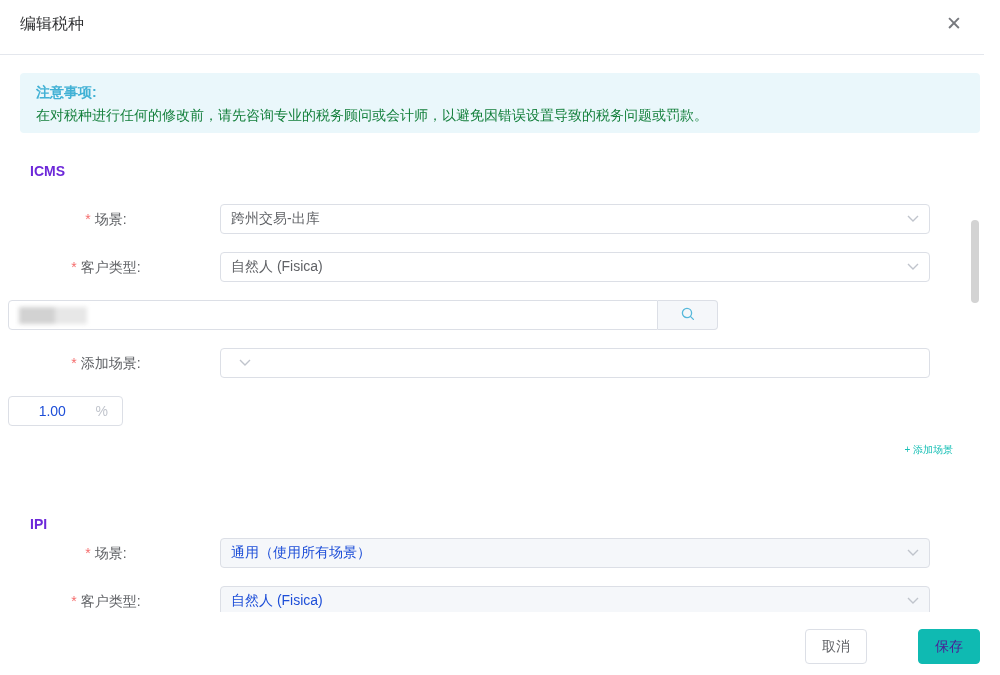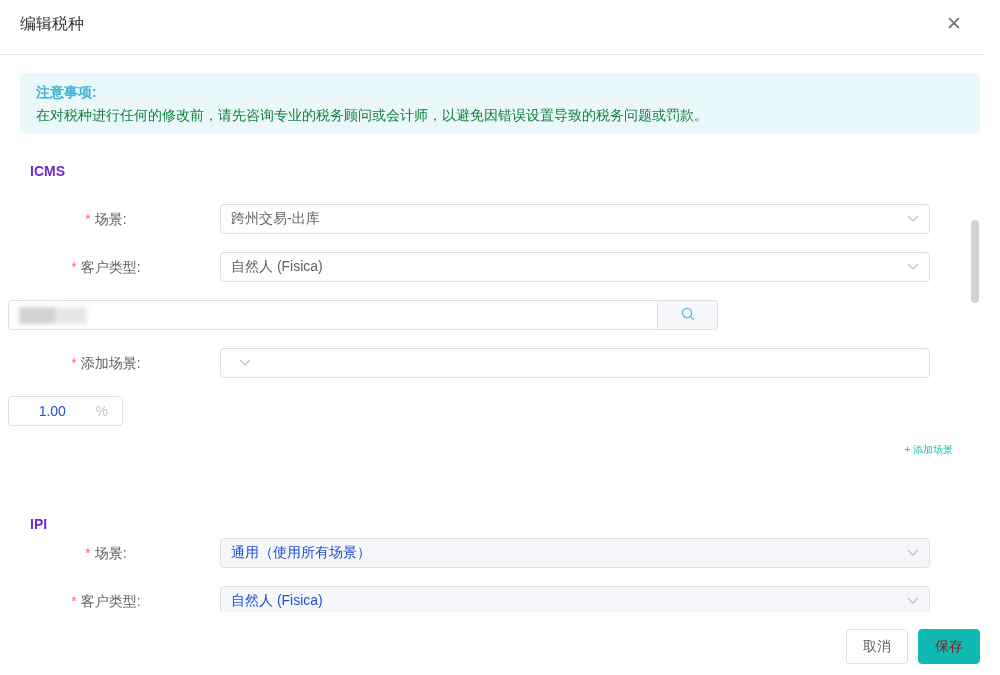--- a/index.html
+++ b/index.html
@@ -76,21 +76,21 @@
     background:#d3d3d3; border-radius:4px; cursor:pointer;
   }
   
   .footer {
     position:absolute; left:0; right:0; bottom:0; height:63px; background:#fff;
     display:flex; justify-content:flex-end; align-items:flex-start;
     padding:17px 20px 0 0; gap:10px;
   }
   .btn { height:35px; padding:0 16px; font-size:14px; border-radius:4px; cursor:pointer; }
   .btn-cancel { background:#fff; border:1px solid #dcdfe6; color:#606266; }
-  .btn-save { background:#0fbab2; border:1px solid #0fbab2; color:#7f1d1d; }
+  .btn-save { background:#0fbab2; border:1px solid #0fbab2; color:#4c1d95;margin-left:41px; }
 </style>
 </head>
 <body>
 
 <div class="modal">
 
   <div class="header">
     <span class="dialog-title">编辑税种</span>
     <button class="close-btn">✕</button>
   </div>

